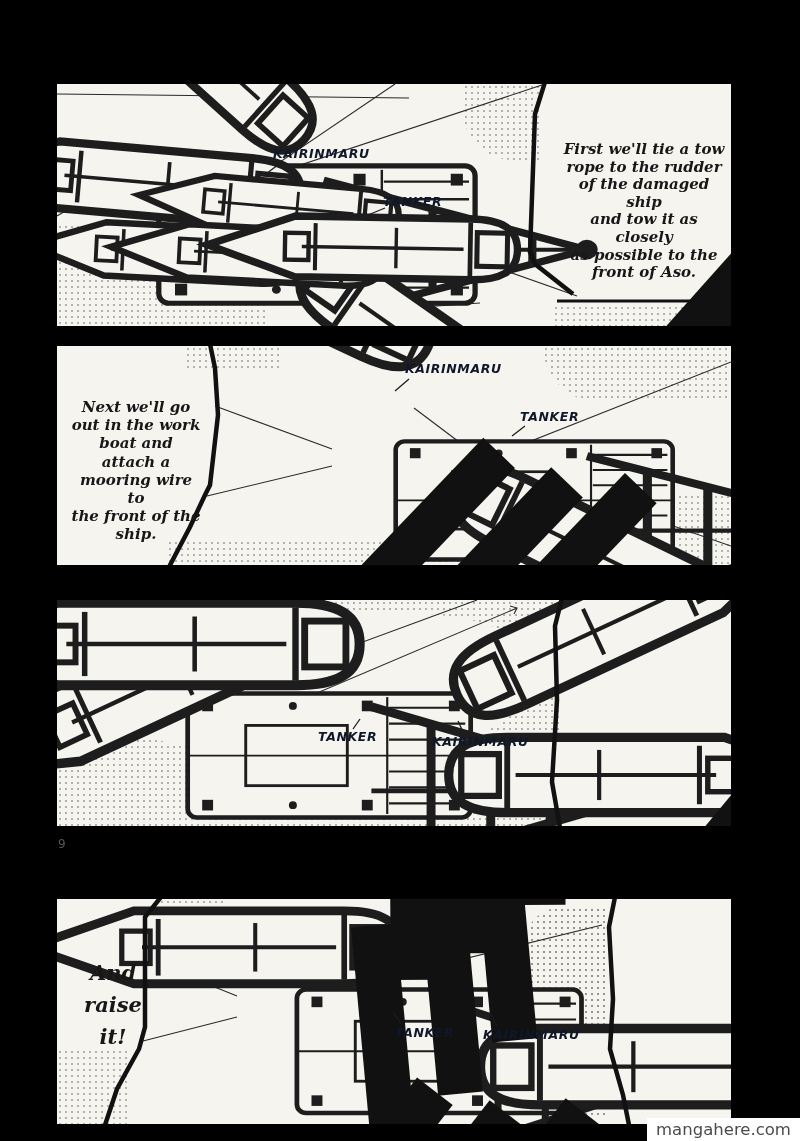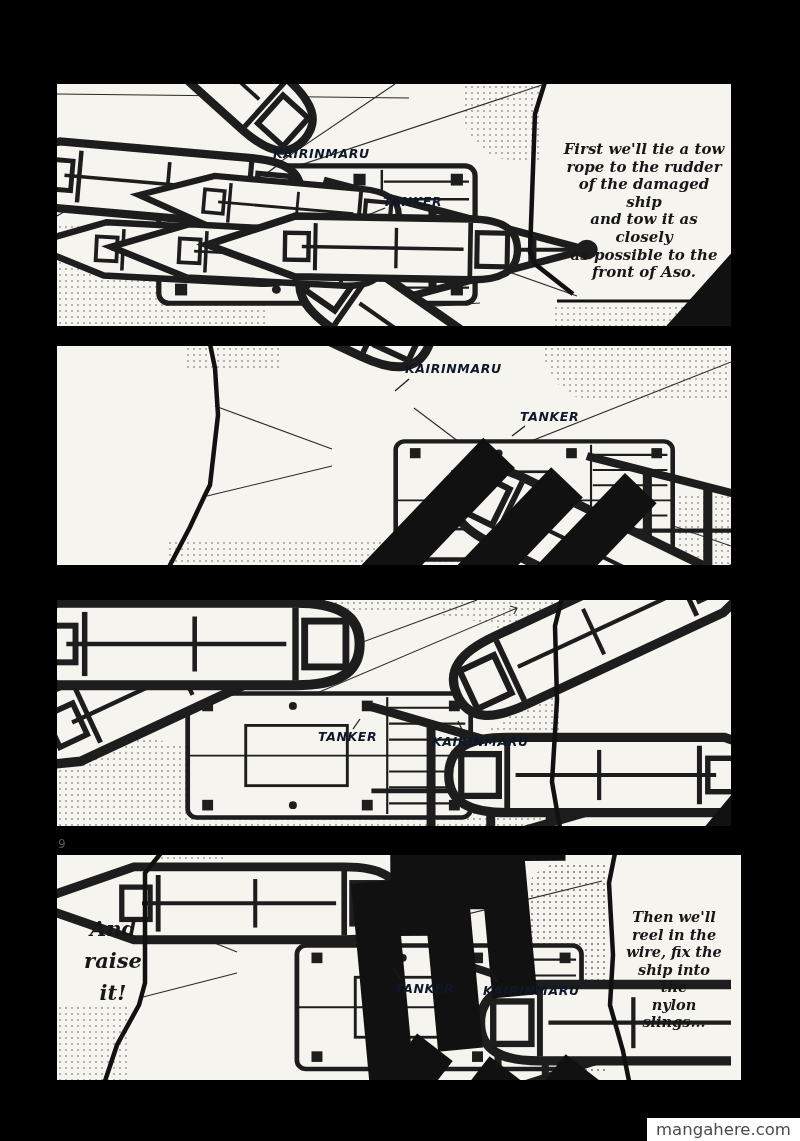--- a/index.html
+++ b/index.html
@@ -175,20 +175,26 @@
       </g>
 
       <g stroke="#1d1d1d" stroke-width="1.3">
         <line x1="352" y1="33" x2="338" y2="45"></line>
         <line x1="468" y1="80" x2="455" y2="90"></line>
       </g>
     </svg>
 
     <div class="shiplabel" style="left:348px;top:15px;">KAIRINMARU</div>
     <div class="shiplabel" style="left:463px;top:63px;">TANKER</div>
+    <div class="narr" style="left:14px;top:52px;width:130px;line-height:18.2px;">Next we'll go
+out in the work
+boat and attach a
+mooring wire to
+the front of the
+ship.</div>
   </div>
 
   <div class="panel" style="left:57px;top:600px;width:674px;height:226px;">
     <div class="dots" style="left:0;top:0;width:505px;height:226px;opacity:.4;"></div>
 
     <svg width="674" height="226" viewBox="0 0 674 226">
       <g fill="#f5f4ef">
         <ellipse cx="250" cy="112" rx="200" ry="42"></ellipse>
         <ellipse cx="330" cy="50" rx="135" ry="38"></ellipse>
       </g>
@@ -224,21 +230,21 @@
       <g stroke="#1d1d1d" stroke-width="1.3">
         <line x1="296" y1="129" x2="303" y2="119"></line>
         <line x1="407" y1="134" x2="401" y2="121"></line>
       </g>
     </svg>
 
     <div class="shiplabel" style="left:261px;top:129px;">TANKER</div>
     <div class="shiplabel" style="left:375px;top:134px;">KAIRINMARU</div>
   </div>
 
-  <div class="panel" style="left:57px;top:855px;width:674px;height:225px;padding-left:10px;">
+  <div class="panel" style="left:57px;top:899px;width:674px;height:225px;">
     <div class="dots med" style="left:466px;top:8px;width:84px;height:208px;border-radius:40px 0 0 40px;"></div>
     <div class="dots light" style="left:0;top:150px;width:72px;height:75px;"></div>
     <div class="dots light" style="left:96px;top:0;width:70px;height:30px;"></div>
 
     <svg width="674" height="225" viewBox="0 0 674 225">
       <g stroke="#2a2a2a" stroke-width="1.1" fill="none">
         <line x1="88" y1="60" x2="180" y2="97"></line>
         <line x1="86" y1="142" x2="180" y2="118"></line>
         <line x1="363" y1="0" x2="277" y2="90"></line>
         <line x1="276" y1="92" x2="545" y2="26"></line>
@@ -268,23 +274,18 @@
         <line x1="344" y1="125" x2="337" y2="114"></line>
         <line x1="440" y1="127" x2="433" y2="114"></line>
       </g>
     </svg>
 
     <div class="speech" style="left:8px;top:58px;width:96px;">And
 raise
 it!</div>
     <div class="shiplabel" style="left:338px;top:126px;">TANKER</div>
     <div class="shiplabel" style="left:426px;top:128px;">KAIRINMARU</div>
-    <div class="narr" style="left:566px;top:53px;width:102px;font-size:14.5px;line-height:17.5px;">Then we'll
-reel in the
-wire, fix the
-ship into the
-nylon slings...</div>
   </div>
 
   <div class="pagenum">9</div>
   <div class="watermark">mangahere.com</div>
 
 </div>
 
 </body></html>

